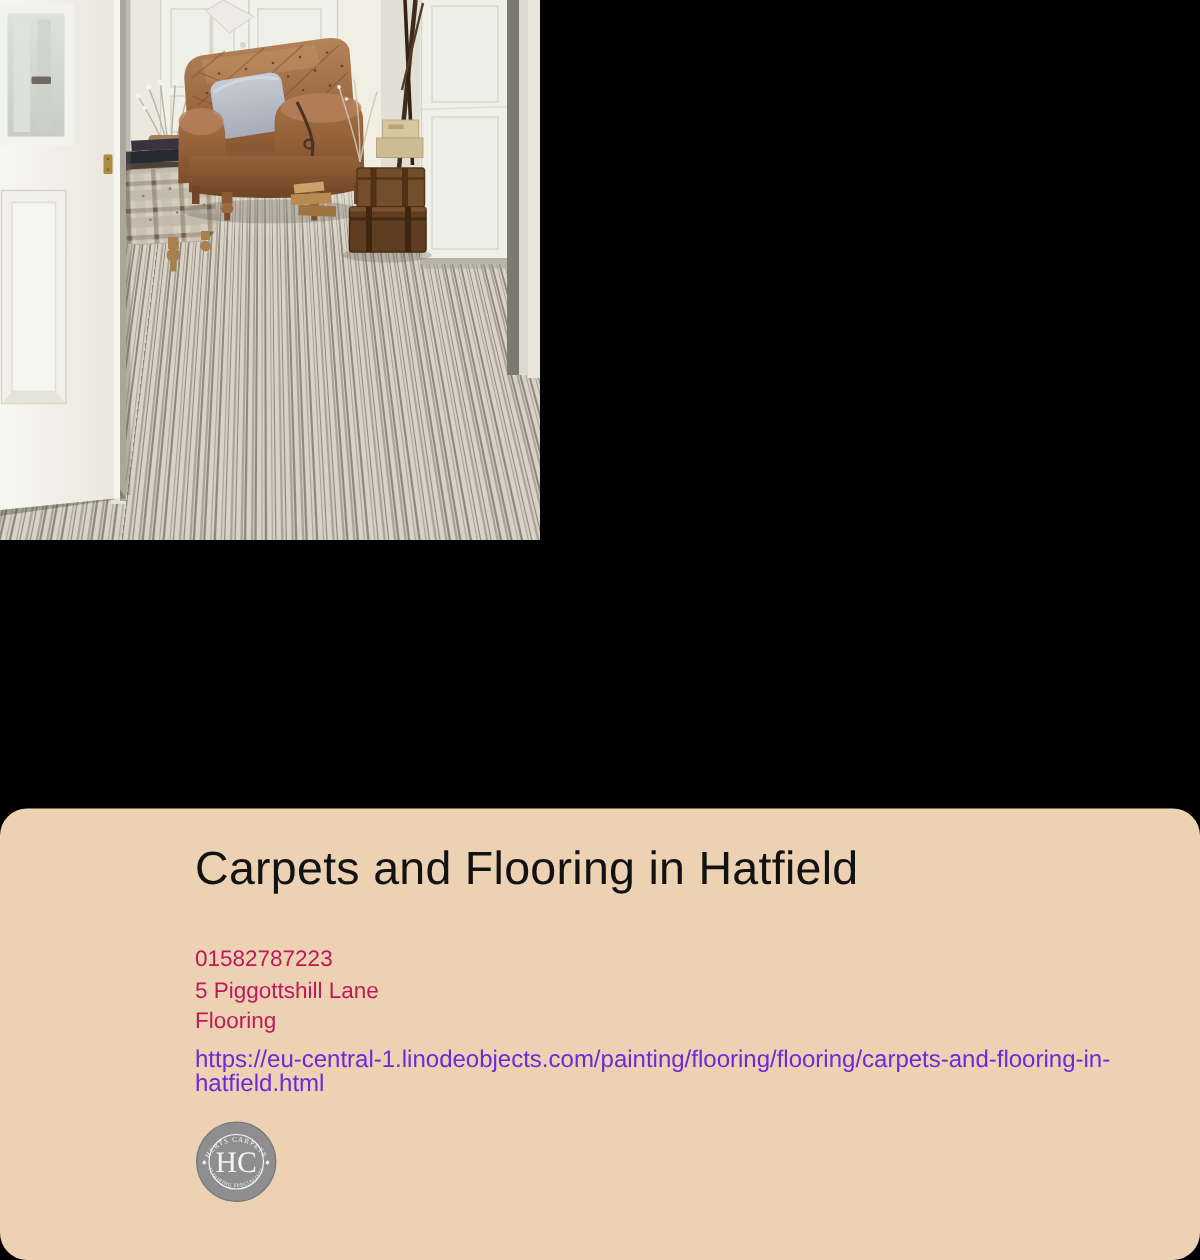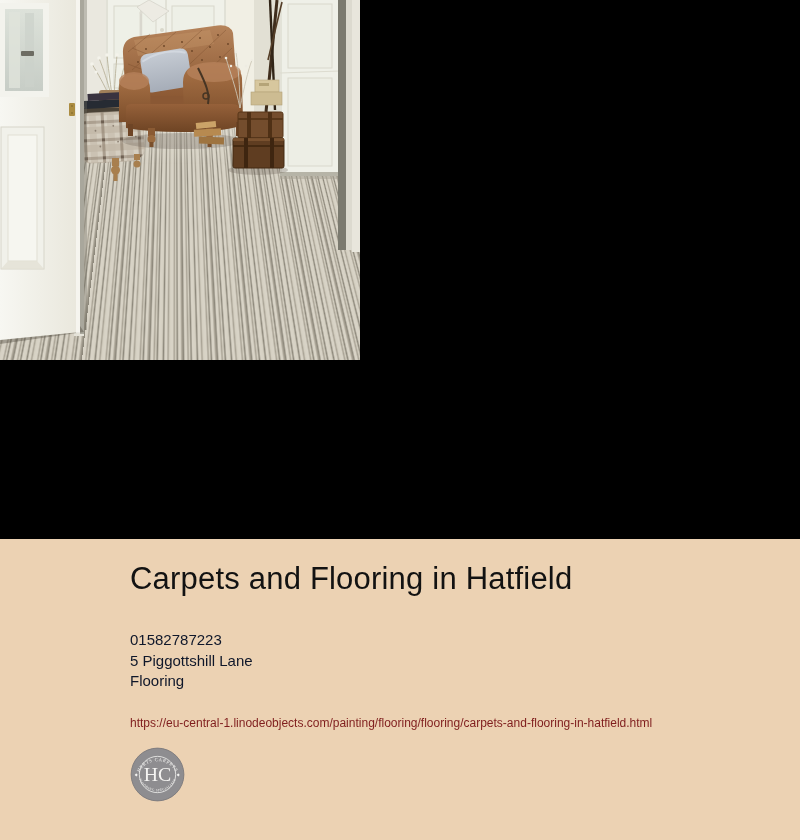--- a/index.html
+++ b/index.html
@@ -12,25 +12,25 @@
           background:repeating-linear-gradient(90deg,
             #d8d3c6 0 2px,#aaa496 2px 2.8px,#d4cfc1 2.8px 3.6px,#8e897c 3.6px 4.4px);
           transform-origin:315px 0;
           transform:perspective(420px) rotateX(40deg);}
   .haze{position:absolute;left:0;top:84px;width:360px;height:80px;
         background:linear-gradient(rgba(231,228,218,.95),rgba(231,228,218,0));}
   .scene{position:absolute;left:0;top:0;width:360px;height:360px;}
 
   
   .panel{position:absolute;left:0;top:539px;width:800px;height:301px;background:#ecd2b3;
-         box-sizing:border-box;padding:22px 0 0 130px;color:#1b1b1b;}
+         box-sizing:border-box;padding:22px 0 0 130px;color:#1b1b1b;border-radius:18px;}
   .panel h1{margin:0 0 33px 0;font-size:31px;line-height:36px;font-weight:400;
             color:#121212;letter-spacing:.2px;}
-  .contact div{font-size:15px;line-height:20.5px;color:#0f172a;}
-  .url{font-size:12px;line-height:16px;margin-top:23px;color:#7f1d1d;}
+  .contact div{font-size:15px;line-height:20.5px;color:#be185d;}
+  .url{font-size:16px;line-height:16px;margin-top:7px;color:#6d28d9;}
   .logo{margin-top:16px;width:55px;height:55px;}
 </style>
 </head>
 <body>
 
 <div class="page">
 
   <div class="photo">
     <div class="carpet"></div>
     <div class="haze"></div>

